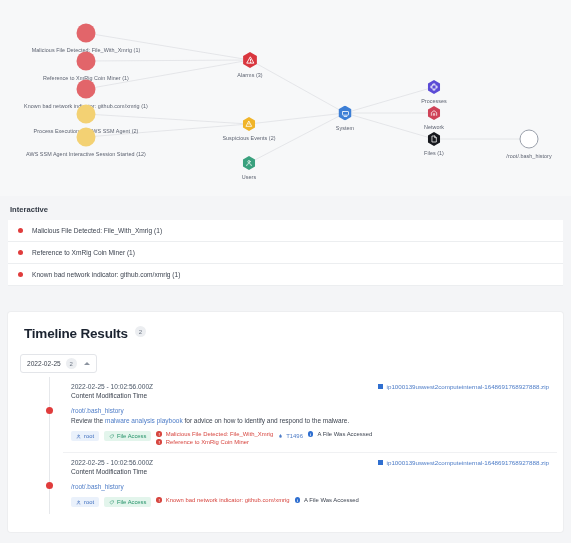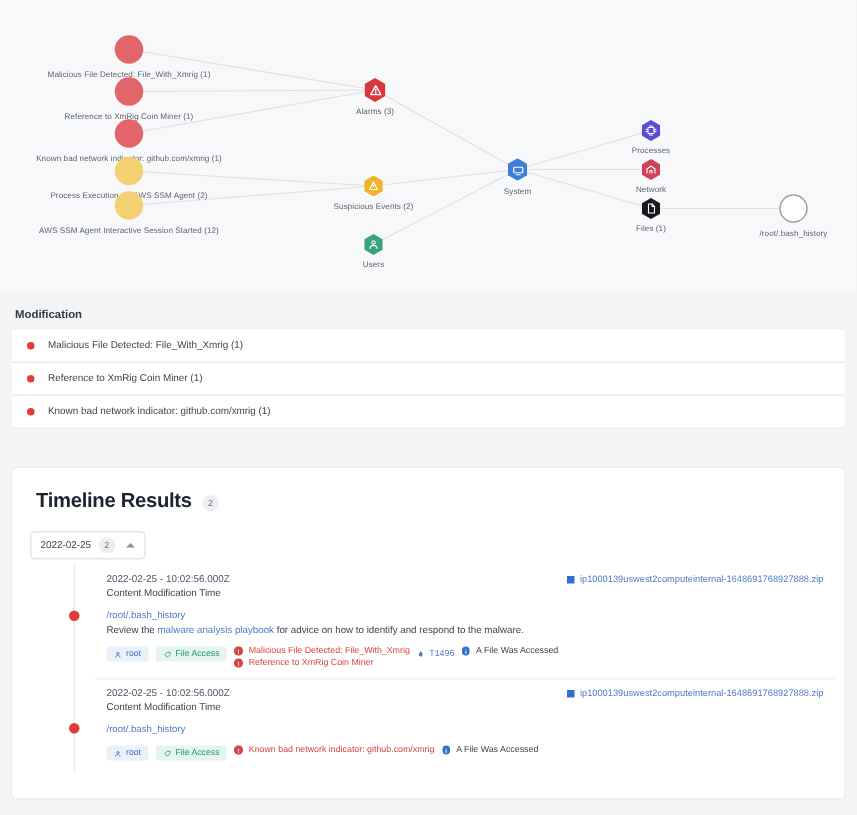--- a/index.html
+++ b/index.html
@@ -83,21 +83,21 @@
     margin: 26px 8px 0 8px;
     background: #ffffff;
     border-radius: 3px;
     width: 555px;
     height: 220px;
     overflow: hidden;
     box-shadow: 0 0 0 1px #edeef0;
   }
   #timeline-header {
     display: flex;
-    align-items: flex-end;
+    align-items: flex-start;
     padding: 14px 0 0 16px;
   }
   #timeline-title {
     font-size: 13.5px;
     font-weight: bold;
     color: #1b2330;
     letter-spacing: -0.2px;
   }
   .count-badge {
     display: inline-flex;
@@ -378,21 +378,21 @@
         <div class="gnode-label below" style="margin-top: 11px;">Files (1)</div>
       </div>
       <div class="gnode" style="left: 529px; top: 139px;">
         <div class="gnode-shape circle-node" style="width: 19px; height: 19px; background: rgb(255, 255, 255); border: 1px solid rgb(154, 160, 171);"></div>
         <div class="gnode-label below" style="margin-top: 13.5px;">/root/.bash_history</div>
       </div>
     </div>
 </div>
 
 <div id="description-panel">
-  <div id="description-title">Modification</div>
+  <div id="description-title">Interactive</div>
   <div id="description-list">
       <div class="desc-row">
         <span class="desc-dot" style="background: rgb(224, 60, 60);"></span>
         <span class="desc-text">Malicious File Detected: File_With_Xmrig (1)</span>
       </div>
       <div class="desc-row">
         <span class="desc-dot" style="background: rgb(224, 60, 60);"></span>
         <span class="desc-text">Reference to XmRig Coin Miner (1)</span>
       </div>
       <div class="desc-row">

